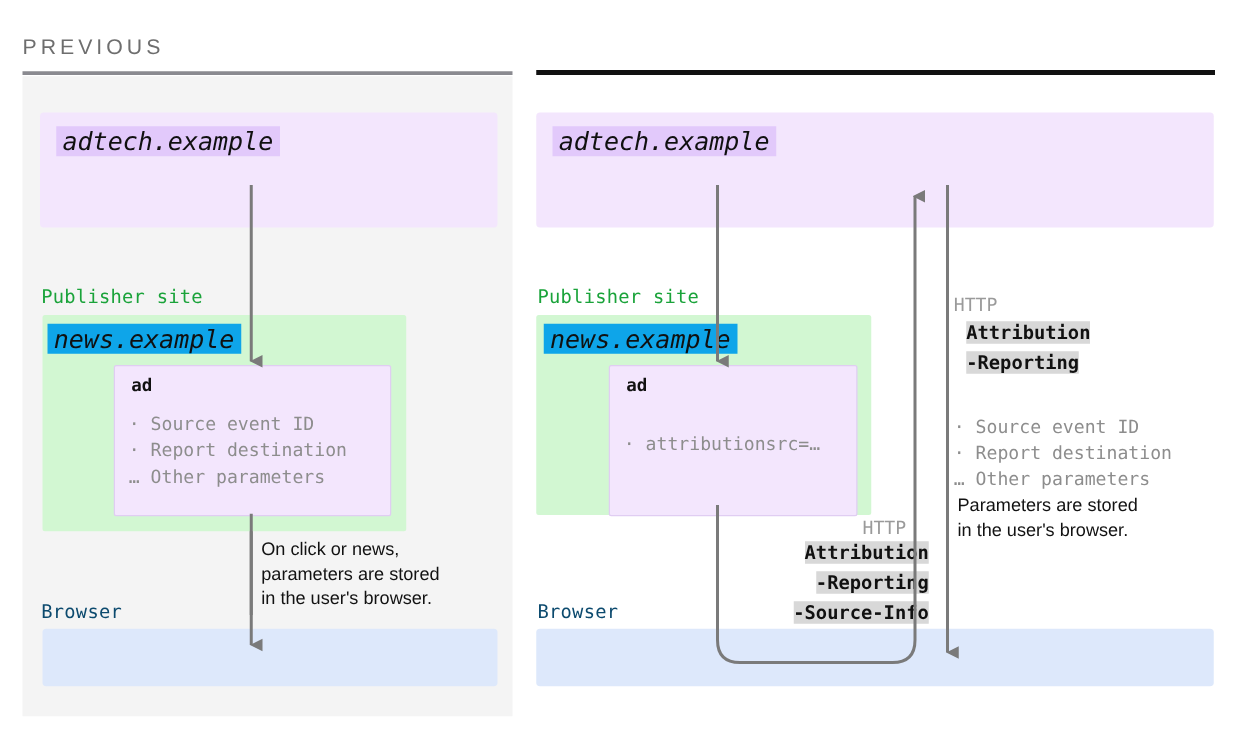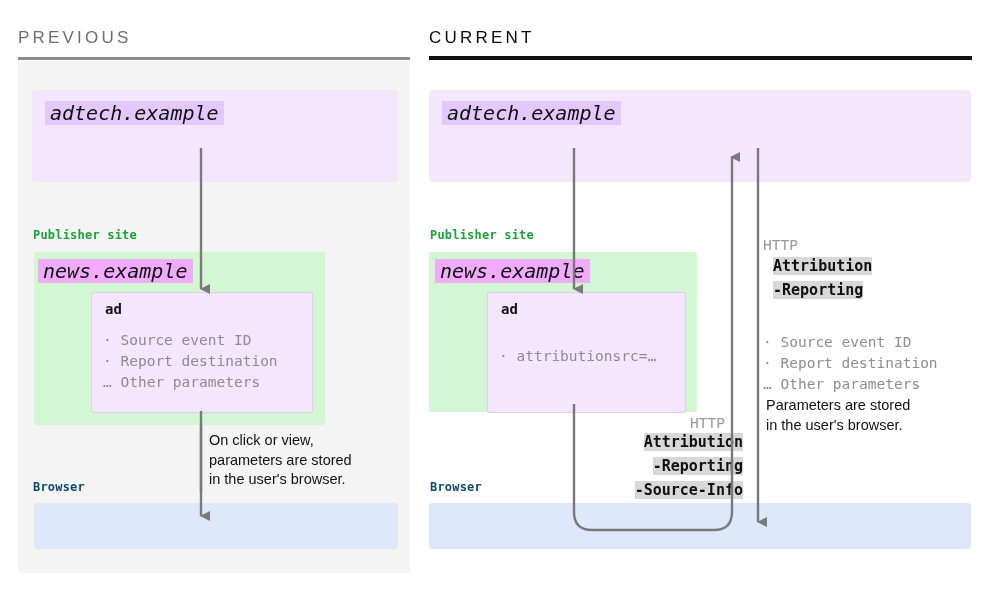--- a/index.html
+++ b/index.html
@@ -33,32 +33,32 @@
   #adtech-prev{left:32px;top:90px;width:366px;height:92px;}
   #adtech-curr{left:429px;top:90px;width:542px;height:92px;}
 
   .chip{
     display:inline-block;
     font-family:"DejaVu Sans Mono","Liberation Mono",monospace;
     font-style:italic;font-size:20px;line-height:20px;
     padding:2px 5px;color:#101010;white-space:nowrap;
   }
   .chip-purple{background:#e2c9fb;}
-  .chip-green{background:#f0abfc;}
+  .chip-green{background:#0ea5e9;}
 
   .chip-pos{position:absolute;}
   #chip-adtech-prev{left:45px;top:101px;}
   #chip-adtech-curr{left:442px;top:101px;}
   #chip-news-prev{left:38px;top:259px;}
   #chip-news-curr{left:435px;top:259px;}
 
   .section-label{
     position:absolute;
     font-family:"DejaVu Sans Mono","Liberation Mono",monospace;
-    font-size:12px;font-weight:bold;letter-spacing:0.2px;white-space:nowrap;
+    font-size:15px;font-weight:normal;letter-spacing:0.2px;white-space:nowrap;
   }
   .label-green{color:#1aa33a;}
   .label-blue{color:#0c4a6e;}
   #lbl-pub-prev{left:33px;top:228px;}
   #lbl-pub-curr{left:430px;top:228px;}
   #lbl-brw-prev{left:33px;top:480px;}
   #lbl-brw-curr{left:430px;top:480px;}
 
   .pub-box{position:absolute;background:#d2f7d2;border-radius:2px;}
   #pub-prev{left:34px;top:252px;width:291px;height:173px;}
@@ -127,21 +127,20 @@
   #hdr-params-curr{left:763px;top:332px;}
 </style>
 </head>
 <body>
 
 <div id="stage">
 
   <div class="panel-title" id="title-prev">PREVIOUS</div>
   <div class="rule" id="rule-prev"></div>
 
-  <div class="panel-title" id="title-curr">CURRENT</div>
   <div class="rule" id="rule-curr"></div>
 
   <div id="panel-prev-bg"></div>
   <div id="panel-curr-bg"></div>
 
   <div class="adtech-box" id="adtech-prev"></div>
   <div class="chip-pos" id="chip-adtech-prev">
     <span class="chip chip-purple">adtech.example</span>
   </div>
 
@@ -153,21 +152,21 @@
 
   <div class="ad-box" id="ad-prev"></div>
   <div class="ad-title" id="ad-title-prev">ad</div>
   <div class="ad-params" id="ad-params-prev">· Source event ID
 · Report destination
 … Other parameters</div>
 
   <div class="section-label label-blue" id="lbl-brw-prev">Browser</div>
   <div class="browser-box" id="brw-prev"></div>
 
-  <div class="note" id="note-prev">On click or view,
+  <div class="note" id="note-prev">On click or news,
 parameters are stored
 in the user's browser.</div>
 
   <div class="adtech-box" id="adtech-curr"></div>
   <div class="chip-pos" id="chip-adtech-curr">
     <span class="chip chip-purple">adtech.example</span>
   </div>
 
   <div class="section-label label-green" id="lbl-pub-curr">Publisher site</div>
   <div class="pub-box" id="pub-curr"></div>

